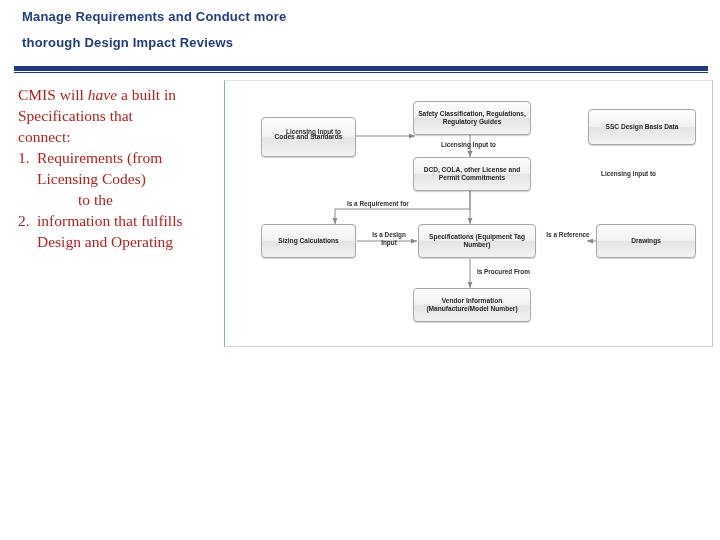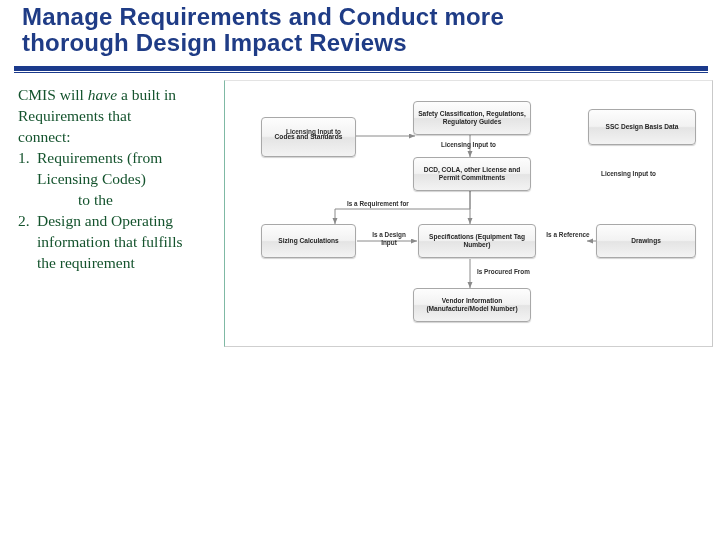--- a/index.html
+++ b/index.html
@@ -18,21 +18,21 @@
   
   #title-block {
     position: absolute;
     left: 22px;
     top: 4px;
     width: 650px;
   }
   .title-line {
     font-family: "Liberation Sans", sans-serif;
     font-weight: bold;
-    font-size: 24px;
+    font-size: 13px;
     line-height: 26px;
     color: #1F3C86;
     letter-spacing: 0.2px;
     white-space: nowrap;
   }
   #title-rule {
     position: absolute;
     left: 14px;
     top: 66px;
     width: 694px;
@@ -50,21 +50,21 @@
 
   
   #body-text {
     position: absolute;
     left: 18px;
     top: 84px;
     width: 215px;
     font-family: "Liberation Serif", serif;
     font-size: 15.5px;
     line-height: 21px;
-    color: #14532d;
+    color: #b91c1c;
   }
   #body-text .para { margin: 0; }
   .ital { font-style: italic; }
   .listrow {
     display: flex;
     align-items: flex-start;
   }
   .listnum {
     width: 19px;
     flex: 0 0 19px;
@@ -124,38 +124,37 @@
 
 <div id="title-block">
   <div class="title-line">Manage Requirements and Conduct more</div>
   <div class="title-line">thorough Design Impact Reviews</div>
 </div>
 <div id="title-rule"></div>
 <div id="title-rule-thin"></div>
 
 <div id="body-text">
   <p class="para"><span>CMIS will </span><span class="ital">have</span><span> a built in</span></p>
-  <p class="para">Requirements  that</p>
+  <p class="para">Specifications  that</p>
   <p class="para">connect:</p>
 
   <div class="listrow">
     <div class="listnum">1.</div>
     <div class="listbody">
       <div>Requirements (from</div>
       <div>Licensing Codes)</div>
     </div>
   </div>
   <div class="indent-2">to the</div>
 
   <div class="listrow">
     <div class="listnum">2.</div>
     <div class="listbody">
+      <div>information that fulfills</div>
       <div>Design and Operating</div>
-      <div>information that fulfills</div>
-      <div>the requirement</div>
     </div>
   </div>
 </div>
 
 <div id="diagram-panel">
 
   <svg id="diagram-svg" width="487" height="265">
     <defs>
       <marker id="arr" markerWidth="7" markerHeight="7" refX="6" refY="2.5" orient="auto">
         <path d="M0,0 L6,2.5 L0,5 z" fill="#8A8A8A"></path>

